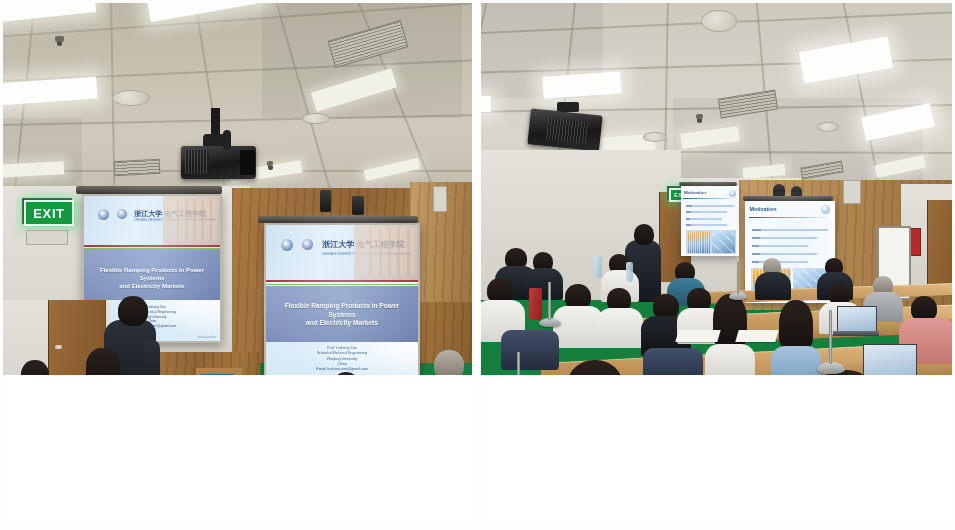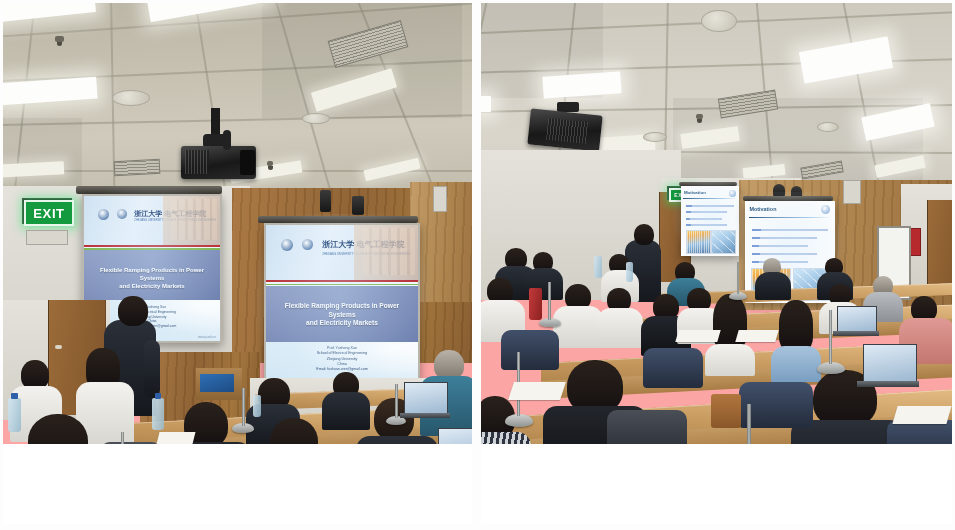--- a/index.html
+++ b/index.html
@@ -1,19 +1,19 @@
 <!DOCTYPE html>
 <html><head>
 <meta charset="utf-8">
 <style>
   html,body{margin:0;padding:0;background:#ffffff;}
   body{font-family:"Liberation Sans",sans-serif;}
   #stage{position:relative;width:955px;height:530px;background:#ffffff;overflow:hidden;}
 
-  .panel{position:absolute;top:0;height:444px;overflow:hidden;background:#fca5a5;}
+  .panel{position:absolute;top:0;height:375px;overflow:hidden;background:#15803d;}
   #panel-left{left:0;width:472px;}
   #panel-right{left:481px;width:474px;}
   .panel-inner{position:absolute;inset:0;overflow:hidden;}
   .divider{position:absolute;top:0;left:472px;width:9px;height:530px;background:#fdfdfd;z-index:40;}
   .edge-top{position:absolute;left:0;top:0;width:955px;height:3px;background:#fdfdfd;z-index:41;}
   .edge-bottom{position:absolute;left:0;bottom:0;width:955px;height:6px;background:#fdfdfd;z-index:41;}
   .edge-left{position:absolute;left:0;top:0;width:3px;height:530px;background:#fdfdfd;z-index:41;}
   .edge-right{position:absolute;right:0;top:0;width:3px;height:530px;background:#fdfdfd;z-index:41;}
 
   

